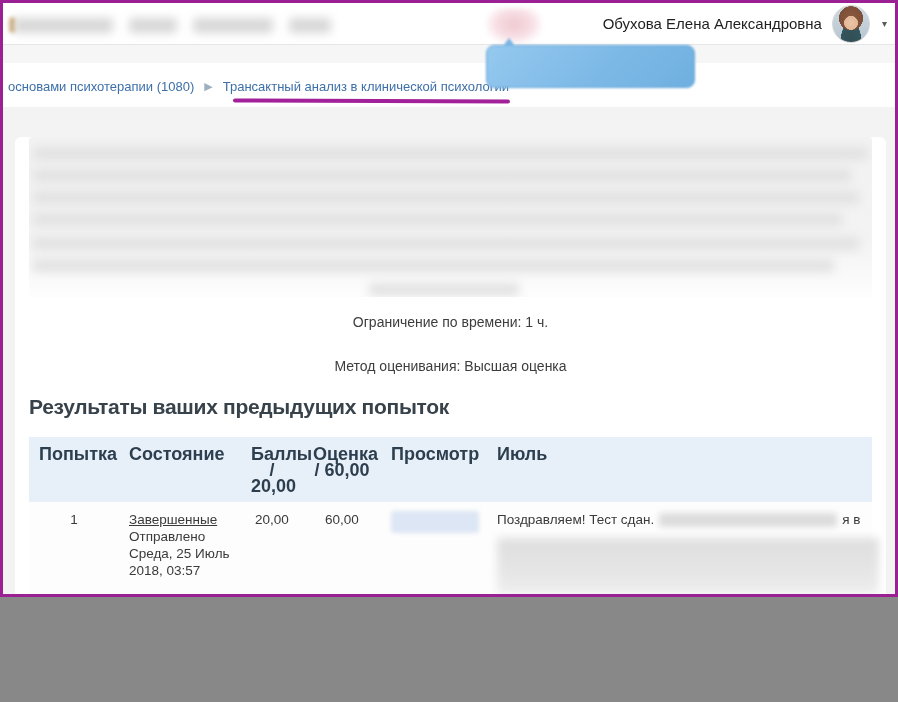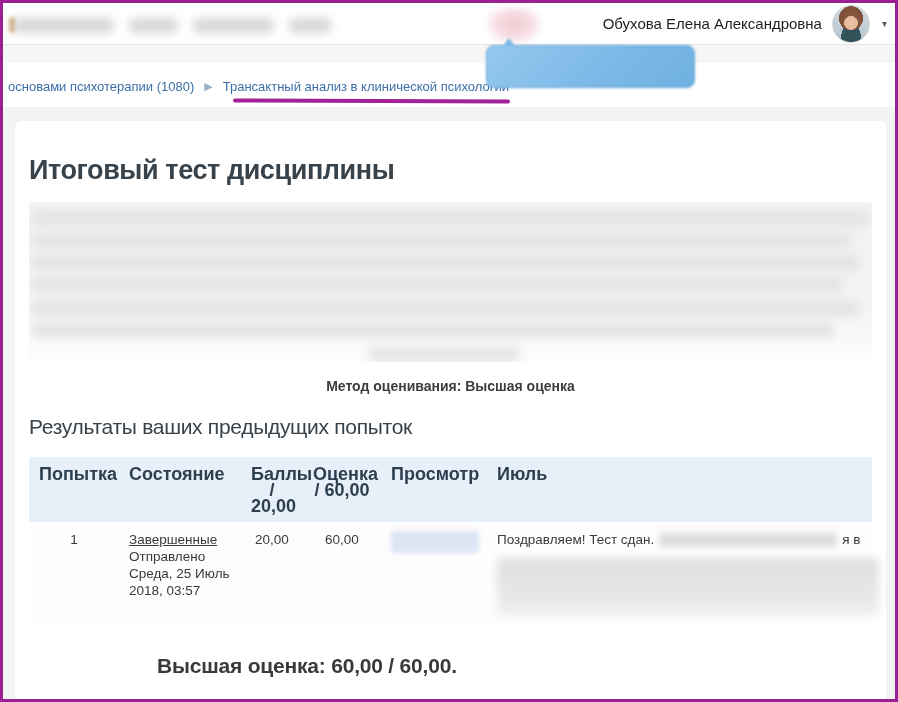--- a/index.html
+++ b/index.html
@@ -1,18 +1,18 @@
 <!DOCTYPE html>
 <html><head>
 <meta charset="utf-8">
 <style>
   * { margin:0; padding:0; box-sizing:border-box; }
   body { margin:0; background:#888; font-family:"Liberation Sans","DejaVu Sans",sans-serif; }
   .viewport {
-    width:898px; height:702px; position:relative; overflow:hidden;
+    width:898px; height:597px; position:relative; overflow:hidden;
     border:3px solid #9b2094; background:#bef264;
     display:flex; flex-direction:column;
   }
 
   
   .topbar {
     height:41px; background:#fff; position:relative; flex:0 0 auto;
     display:flex; align-items:center; justify-content:flex-end;
     padding-right:8px; gap:10px;
   }
@@ -73,23 +73,23 @@
   .dl1{top:10px;  width:99%;}
   .dl2{top:32px;  width:97%;}
   .dl3{top:54px;  width:98%;}
   .dl4{top:76px;  width:96%;}
   .dl5{top:100px; width:98%;}
   .dl6{top:122px; width:95%;}
   .dl7{top:146px; left:340px; width:150px;}
 
   .meta-line { text-align:center; font-size:14px; color:#3d3d3d; }
   .meta-1 { margin-top:17px; }
-  .meta-2 { margin-top:16px;font-weight:bold; }
-
-  h2.results-title { margin-top:21px; font-size:21px; font-weight:normal; color:#38424a; letter-spacing:-0.3px; }
+  .meta-2 { margin-top:28px; }
+
+  h2.results-title { margin-top:21px; font-size:21px; font-weight:bold; color:#38424a; letter-spacing:-0.3px; }
 
   
   table.attempts { width:100%; border-collapse:collapse; margin-top:18px; table-layout:fixed; }
   .attempts th {
     background:#e7f0f9; color:#2d3e4e; font-size:18px; font-weight:bold;
     line-height:16px; padding:9px 10px 8px; vertical-align:top; text-align:left; height:57px;
   }
   .attempts td { padding:9px 10px; font-size:13.5px; color:#3a3a3a; vertical-align:top; line-height:17px; background:#fdfdfd; }
   .col-attempt { width:90px; }  .col-state { width:122px; }
   .col-marks { width:62px; }    .col-grade { width:78px; }
@@ -131,32 +131,32 @@
     <span class="crumb-sep">▶</span>
     <a class="crumb">Трансактный анализ в клинической психологии</a>
     <div class="crumb-underline"></div>
   </div>
 
   <div class="tooltip-blur"></div>
 
   <div class="page">
     <div class="card">
 
-      <h1 class="page-title">Итоговый тест дисциплины</h1>
 
       <div class="desc-blur">
         <div class="desc-line dl1"></div>
         <div class="desc-line dl2"></div>
         <div class="desc-line dl3"></div>
         <div class="desc-line dl4"></div>
         <div class="desc-line dl5"></div>
         <div class="desc-line dl6"></div>
         <div class="desc-line dl7"></div>
       </div>
 
+      <p class="meta-line meta-1">Ограничение по времени: 1 ч.</p>
       <p class="meta-line meta-2">Метод оценивания: Высшая оценка</p>
 
       <h2 class="results-title">Результаты ваших предыдущих попыток</h2>
 
       <table class="attempts">
         <colgroup>
           <col class="col-attempt">
             <col class="col-state">
             <col class="col-marks">
           <col class="col-grade">

